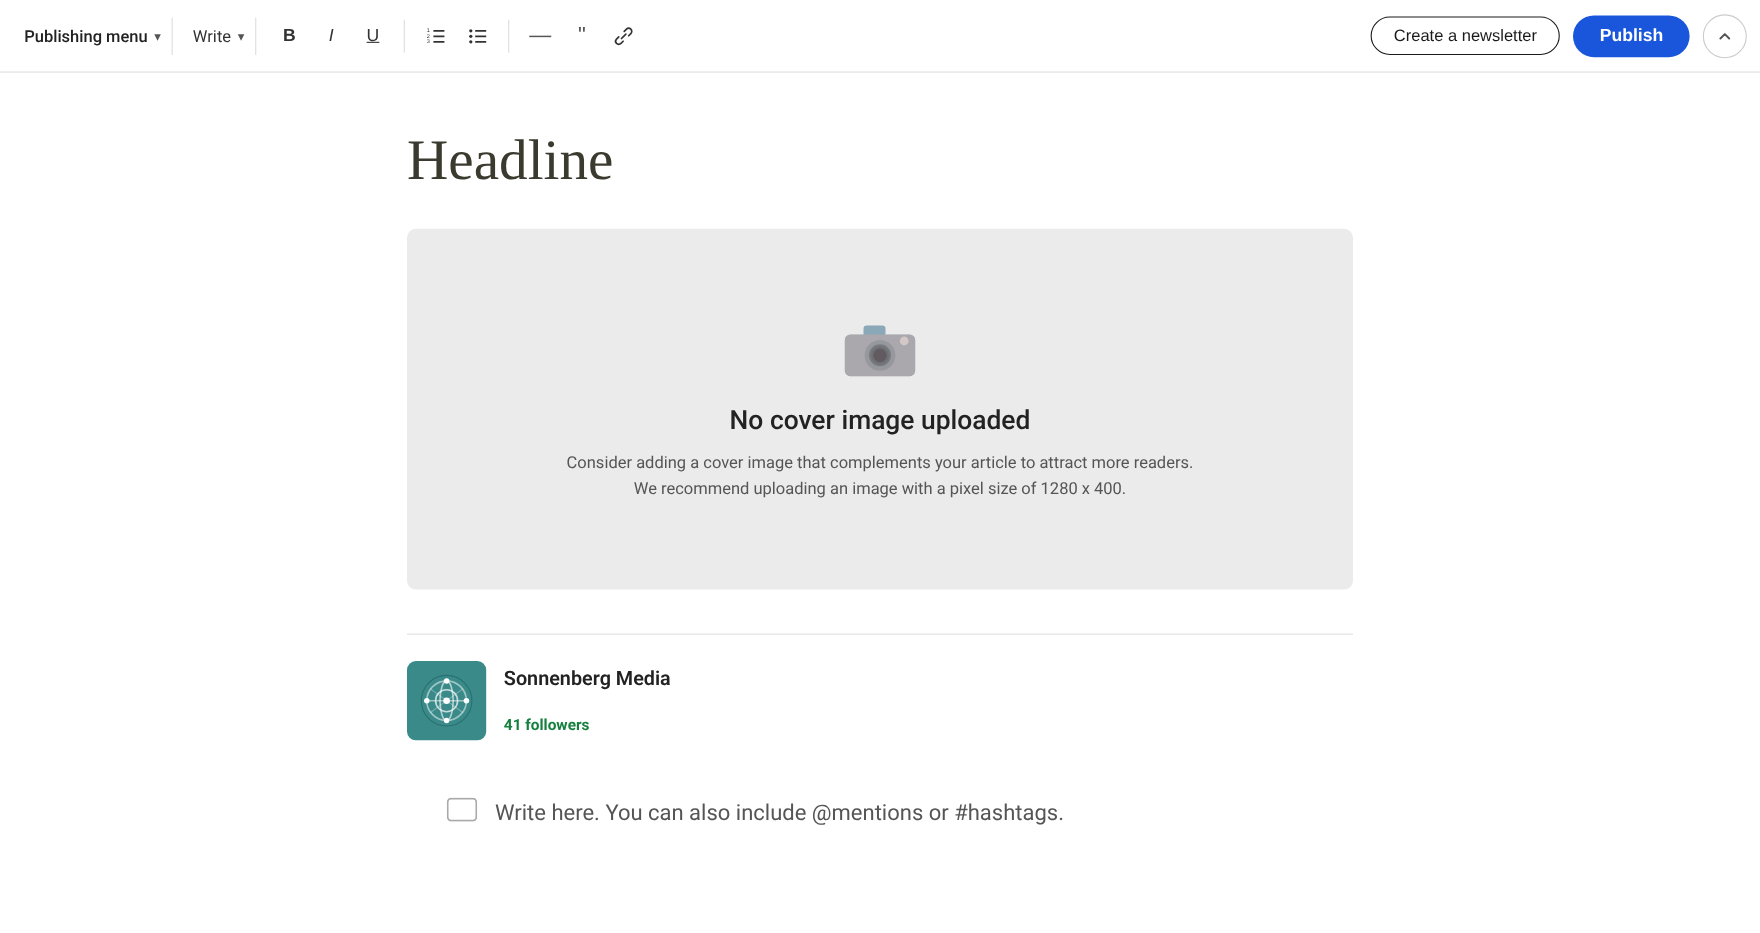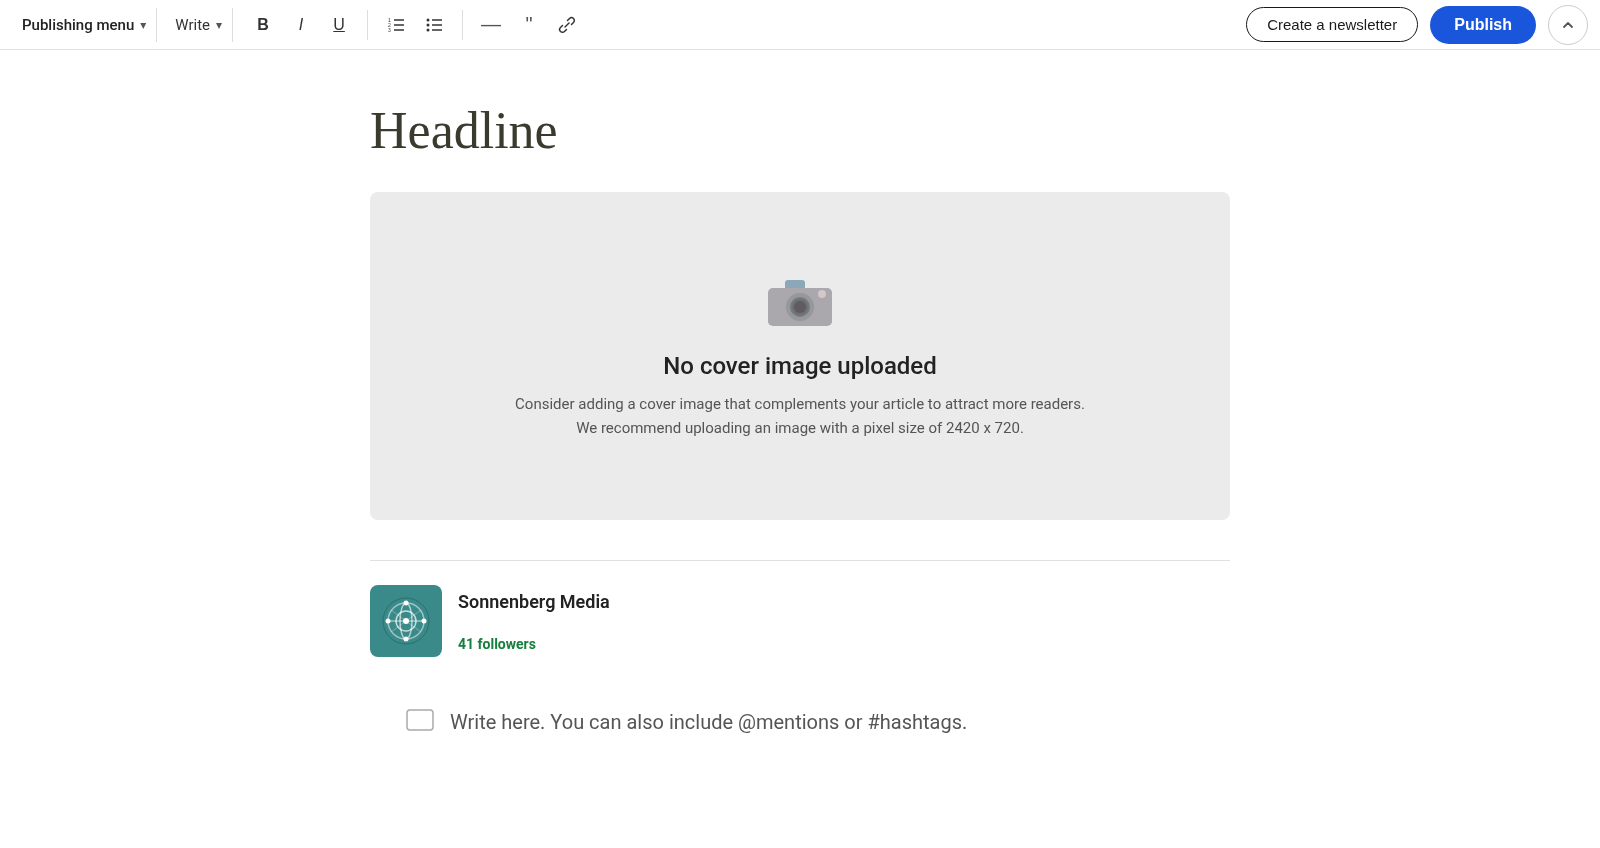--- a/index.html
+++ b/index.html
@@ -6,21 +6,21 @@
     body {
       font-family: -apple-system, BlinkMacSystemFont, 'Segoe UI', Roboto, sans-serif;
       background: #fff;
       color: #333;
     }
 
     
     .toolbar {
       display: flex;
       align-items: center;
-      height: 50px;
+      height: 66px;
       border-bottom: 1px solid #e0e0e0;
       padding: 0 12px;
       gap: 0;
       position: sticky;
       top: 0;
       background: #fff;
       z-index: 100;
     }
 
     .toolbar-publishing-menu {
@@ -347,21 +347,21 @@
         <circle cx="35" cy="35" r="6" fill="#1a3040"></circle>
 
         <circle cx="57" cy="22" r="4" fill="#c8d8e0"></circle>
 
         <rect x="3" y="16" width="64" height="38" rx="5" ry="5" fill="#e8a898" fill-opacity="0.35"></rect>
       </svg>
     </div>
     <div class="no-cover-title">No cover image uploaded</div>
     <div class="no-cover-desc">
       <span>Consider adding a cover image that complements your article to attract more readers.</span><br>
-      <span>We recommend uploading an image with a pixel size of 2420 x 720.</span>
+      <span>We recommend uploading an image with a pixel size of 1280 x 400.</span>
     </div>
   </div>
 
   <hr class="author-divider">
   <div class="author-section">
     <div class="author-avatar">
 
       <svg width="50" height="50" viewBox="0 0 50 50" xmlns="http://www.w3.org/2000/svg">
         <circle cx="25" cy="25" r="23" fill="#3a8a8a" stroke="#2a7070" stroke-width="1"></circle>
 

